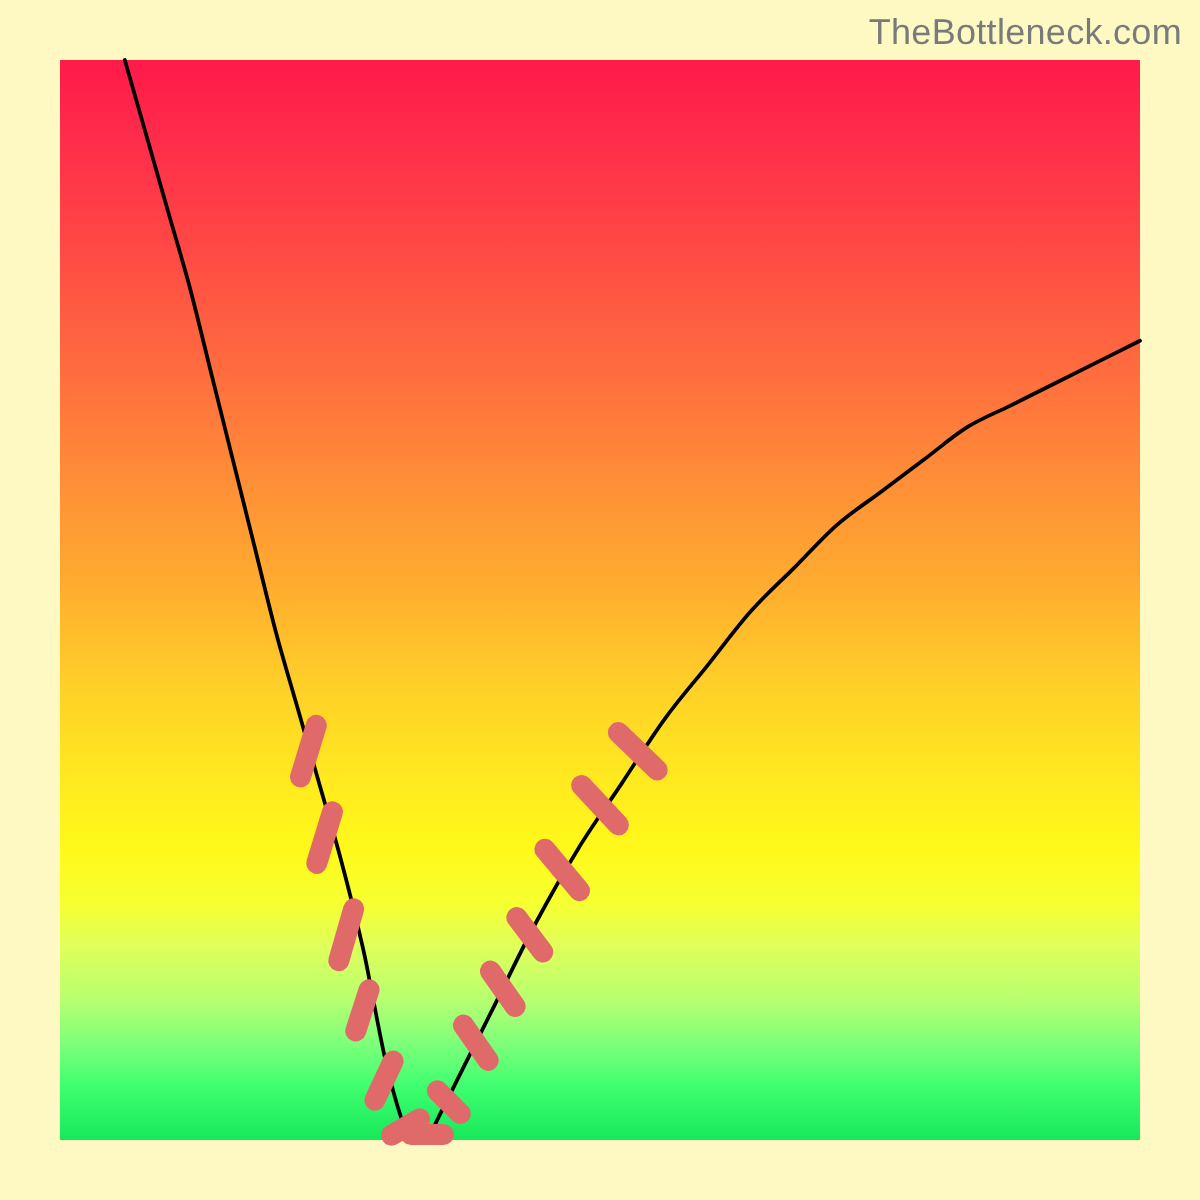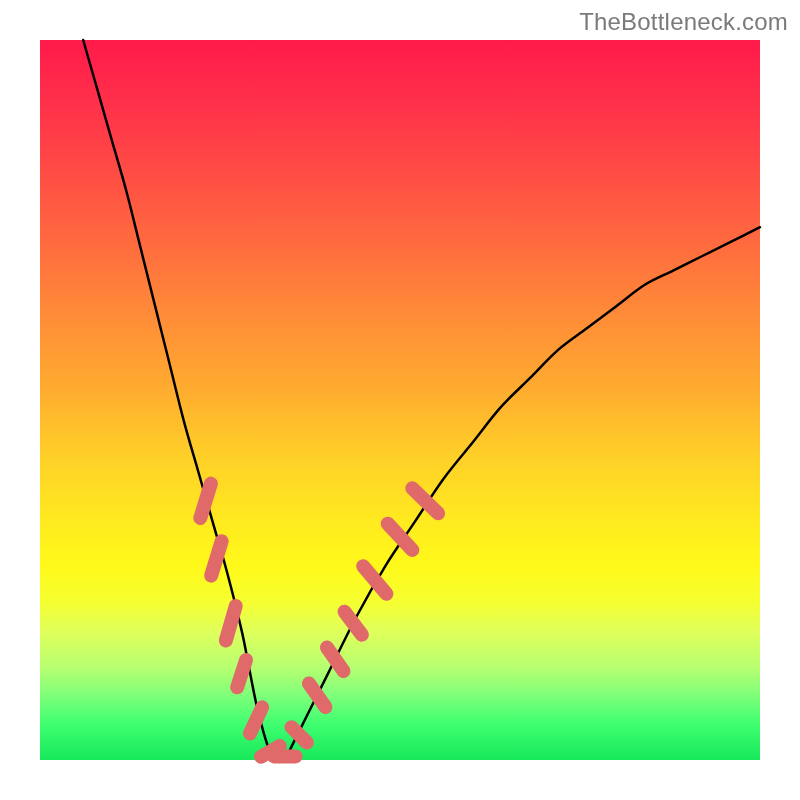--- a/index.html
+++ b/index.html
@@ -8,21 +8,21 @@
     width: 800px;
     height: 800px;
     overflow: hidden;
     background: #000;
     font-family: Arial, Helvetica, sans-serif;
   }
   .frame {
     position: relative;
     width: 800px;
     height: 800px;
-    background: #ffffff;
+    background: #fef9c3;
   }
   .plot-area {
     position: absolute;
     left: 40px;
     top: 40px;
     width: 720px;
     height: 720px;
     background: linear-gradient(
       to bottom,
       #ff1a4a 0%,

